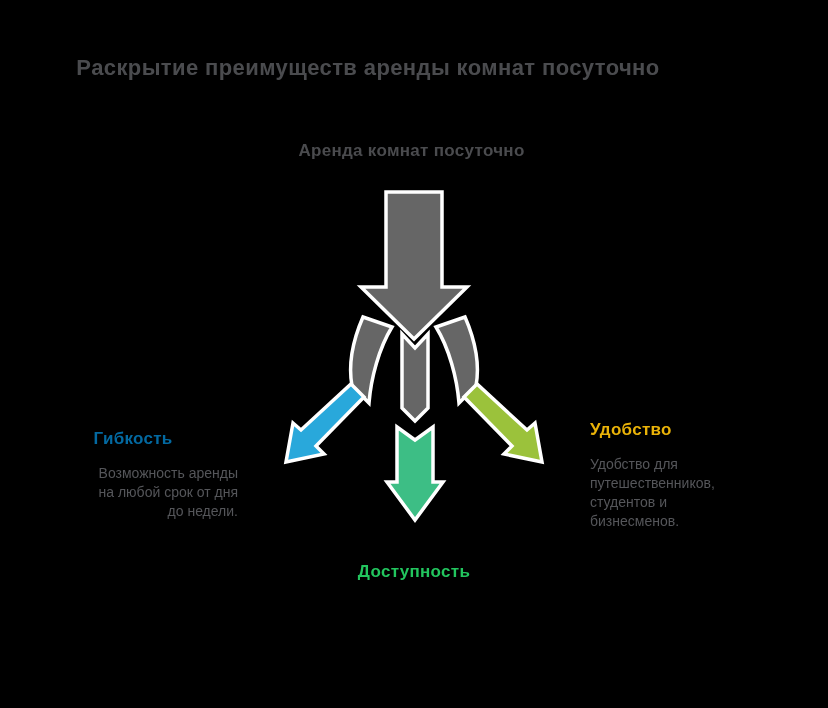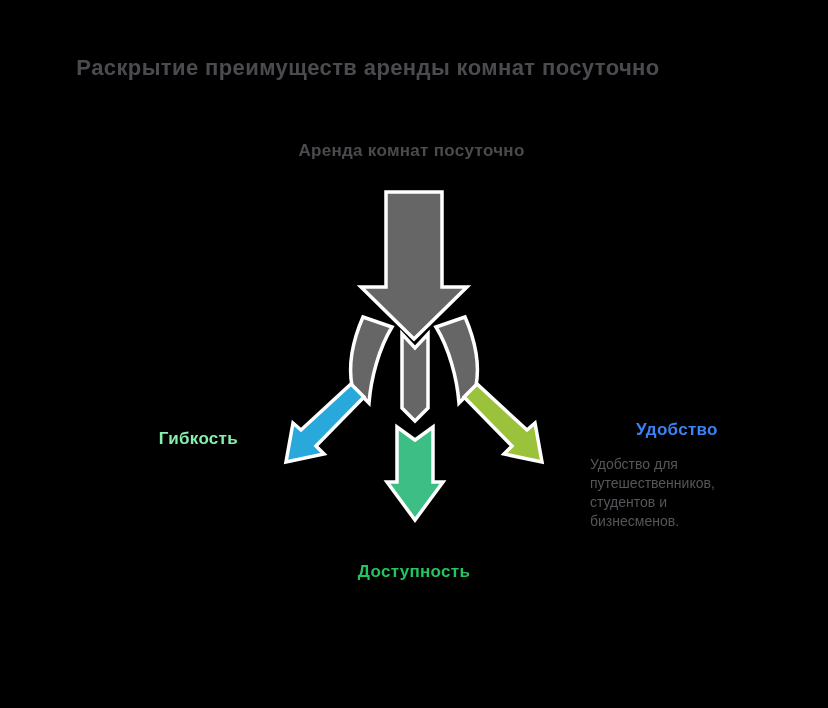--- a/index.html
+++ b/index.html
@@ -94,25 +94,28 @@
 
       <path d="M351,384 L364,397 L316,446 L324,454 L286,462 L293,423 L301,430 Z" stroke="#ffffff" fill="#29a8db"></path>
 
       <path d="M477,384 L464,397 L512,446 L504,454 L542,462 L535,423 L527,430 Z" stroke="#ffffff" fill="#9bc23b"></path>
 
       <path d="M397,427 L415,440 L433,427 L433,482 L443,482 L415,520 L387,482 L397,482 Z" stroke="#ffffff" fill="#3dbe85"></path>
     </g>
   </svg>
 
   <div class="branch-block branch-left">
-    <h3 style="color: #86efac;">Гибкость</h3>
+    <h3 style="color: #0369a1; text-align: center;">Гибкость</h3>
+    <p>Возможность аренды
+на любой срок от дня
+до недели.</p>
   </div>
 
   <div class="branch-block branch-right">
-    <h3 style="color: #3b82f6; margin-left: 46px;">Удобство</h3>
+    <h3 style="color: #eab308;">Удобство</h3>
     <p>Удобство для
 путешественников,
 студентов и
 бизнесменов.</p>
   </div>
 
   <div class="branch-block branch-bottom">
     <h3 style="color: #22c55e;">Доступность</h3>
   </div>
 

